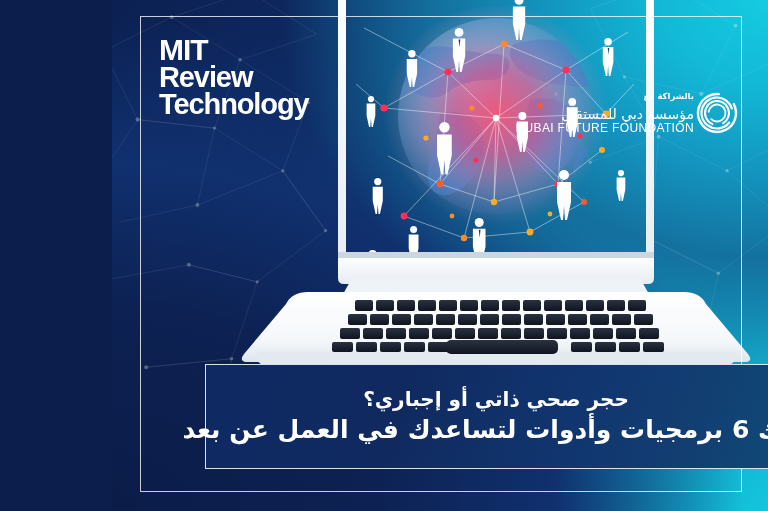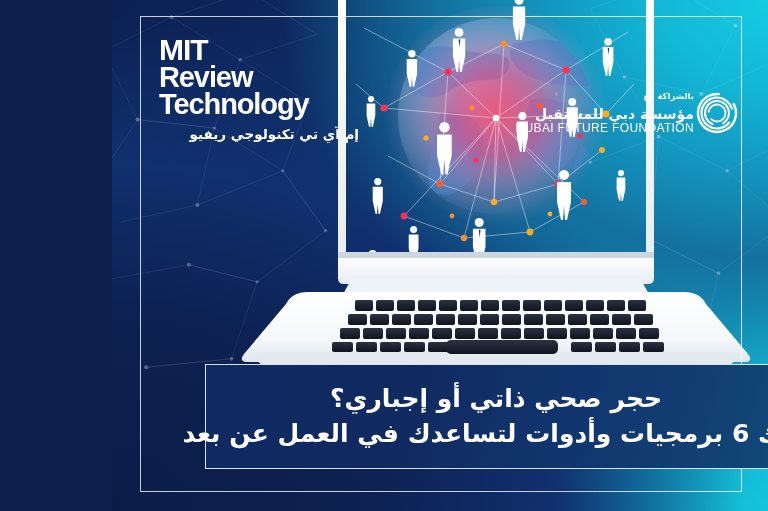--- a/index.html
+++ b/index.html
@@ -52,21 +52,21 @@
   .dff{
     position:absolute; right:28px; top:74px; height:62px;
     display:flex; align-items:flex-end; direction:ltr;
   }
   .dff-text{ text-align:right; color:#fff; }
   .dff-partner{
     display:block; font-size:8.5px; font-weight:700; direction:rtl;
     letter-spacing:.2px; margin-bottom:5px; opacity:.96; white-space:nowrap;
   }
   .dff-ar{
-    display:block; font-size:14px; font-weight:700; direction:rtl;
+    display:block; font-size:14px; font-weight:400; direction:rtl;
     letter-spacing:1.2px; line-height:1.15; white-space:nowrap;
   }
   .dff-en{
     display:block; font-size:12px; font-weight:400; direction:ltr;
     letter-spacing:.35px; line-height:1.15; white-space:nowrap;
     font-family:"Liberation Sans","DejaVu Sans",sans-serif;
   }
   .dff-mark{ width:46px; height:46px; flex:0 0 46px; }
 
   
@@ -84,21 +84,21 @@
     position:absolute; left:93px; top:364px; width:582px; height:105px;
     border:1.5px solid rgba(255,255,255,.85);
     background:linear-gradient(105deg,#0f2a63 0%, #102a60 34%, #11356f 62%, #123f72 84%, #0f4a79 100%);
     display:flex; flex-direction:column; align-items:center; justify-content:center;
     gap:4px; direction:rtl;
   }
   .headline{
     color:#ffffff; font-weight:700; text-align:center; white-space:nowrap;
     line-height:1.22; letter-spacing:0;
   }
-  .headline.l1{ font-size:25px; }
+  .headline.l1{ font-size:20px; }
   .headline.l2{ font-size:25px; }
 </style>
 </head>
 <body>
 
 <div class="card">
 
   <svg class="mesh" viewBox="0 0 768 511" preserveAspectRatio="none" aria-hidden="true">
     <g stroke="rgba(255,255,255,0.30)" stroke-width="0.7" fill="none">
       <path d="M-10 60 L70 20 L150 70 L120 150 L30 140 Z"></path>
@@ -386,21 +386,20 @@
       <rect x="334" y="340" width="112" height="14" rx="5"></rect>
     </g>
   </svg>
 
   <div class="frame"></div>
 
   <div class="mit-logo">
     <span class="ln l1">MIT</span>
     <span class="ln l3">Review</span>
     <span class="ln l2">Technology</span>
-    <span class="ar">إم آي تي تكنولوجي ريفيو</span>
   </div>
 
   <div class="dff">
     <div class="dff-text">
       <span class="dff-partner">بالشراكة مع</span>
       <span class="dff-ar">مؤسسة دبي للمستقبل</span>
       <span class="dff-en">DUBAI FUTURE FOUNDATION</span>
     </div>
     <svg class="dff-mark" viewBox="0 0 46 46" aria-hidden="true">
       <g fill="none" stroke="#ffffff" stroke-linecap="round">

